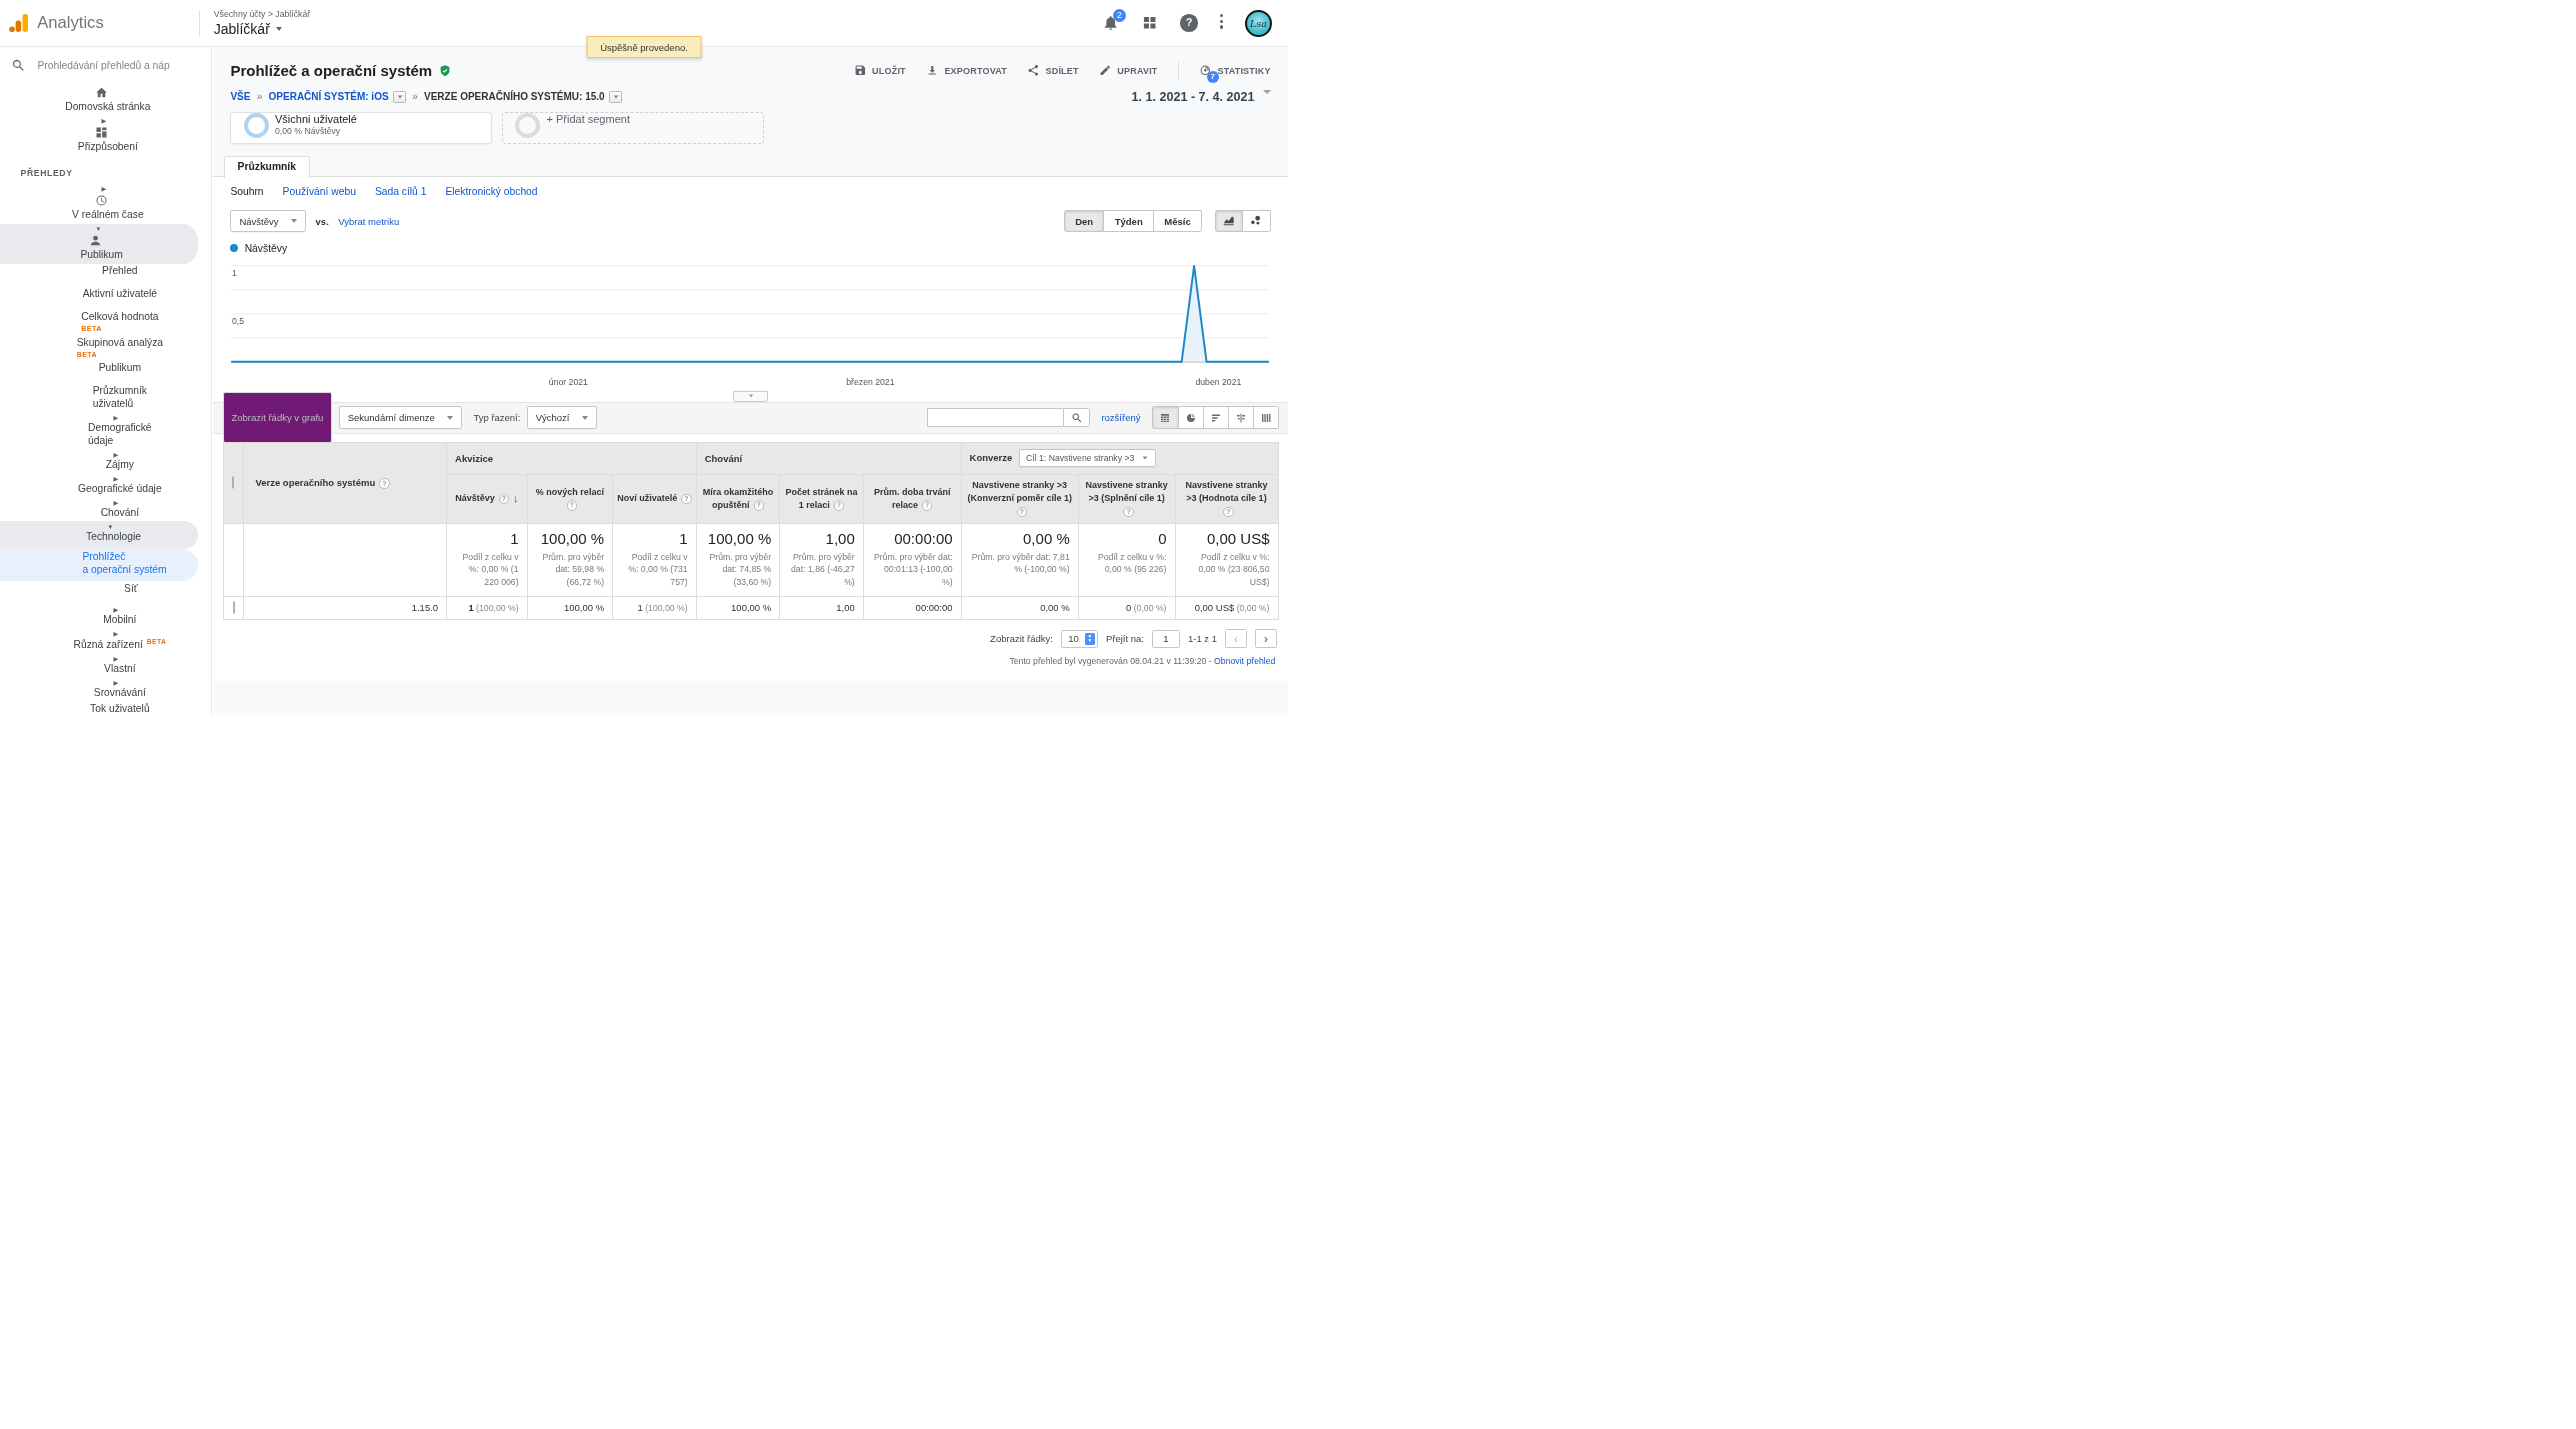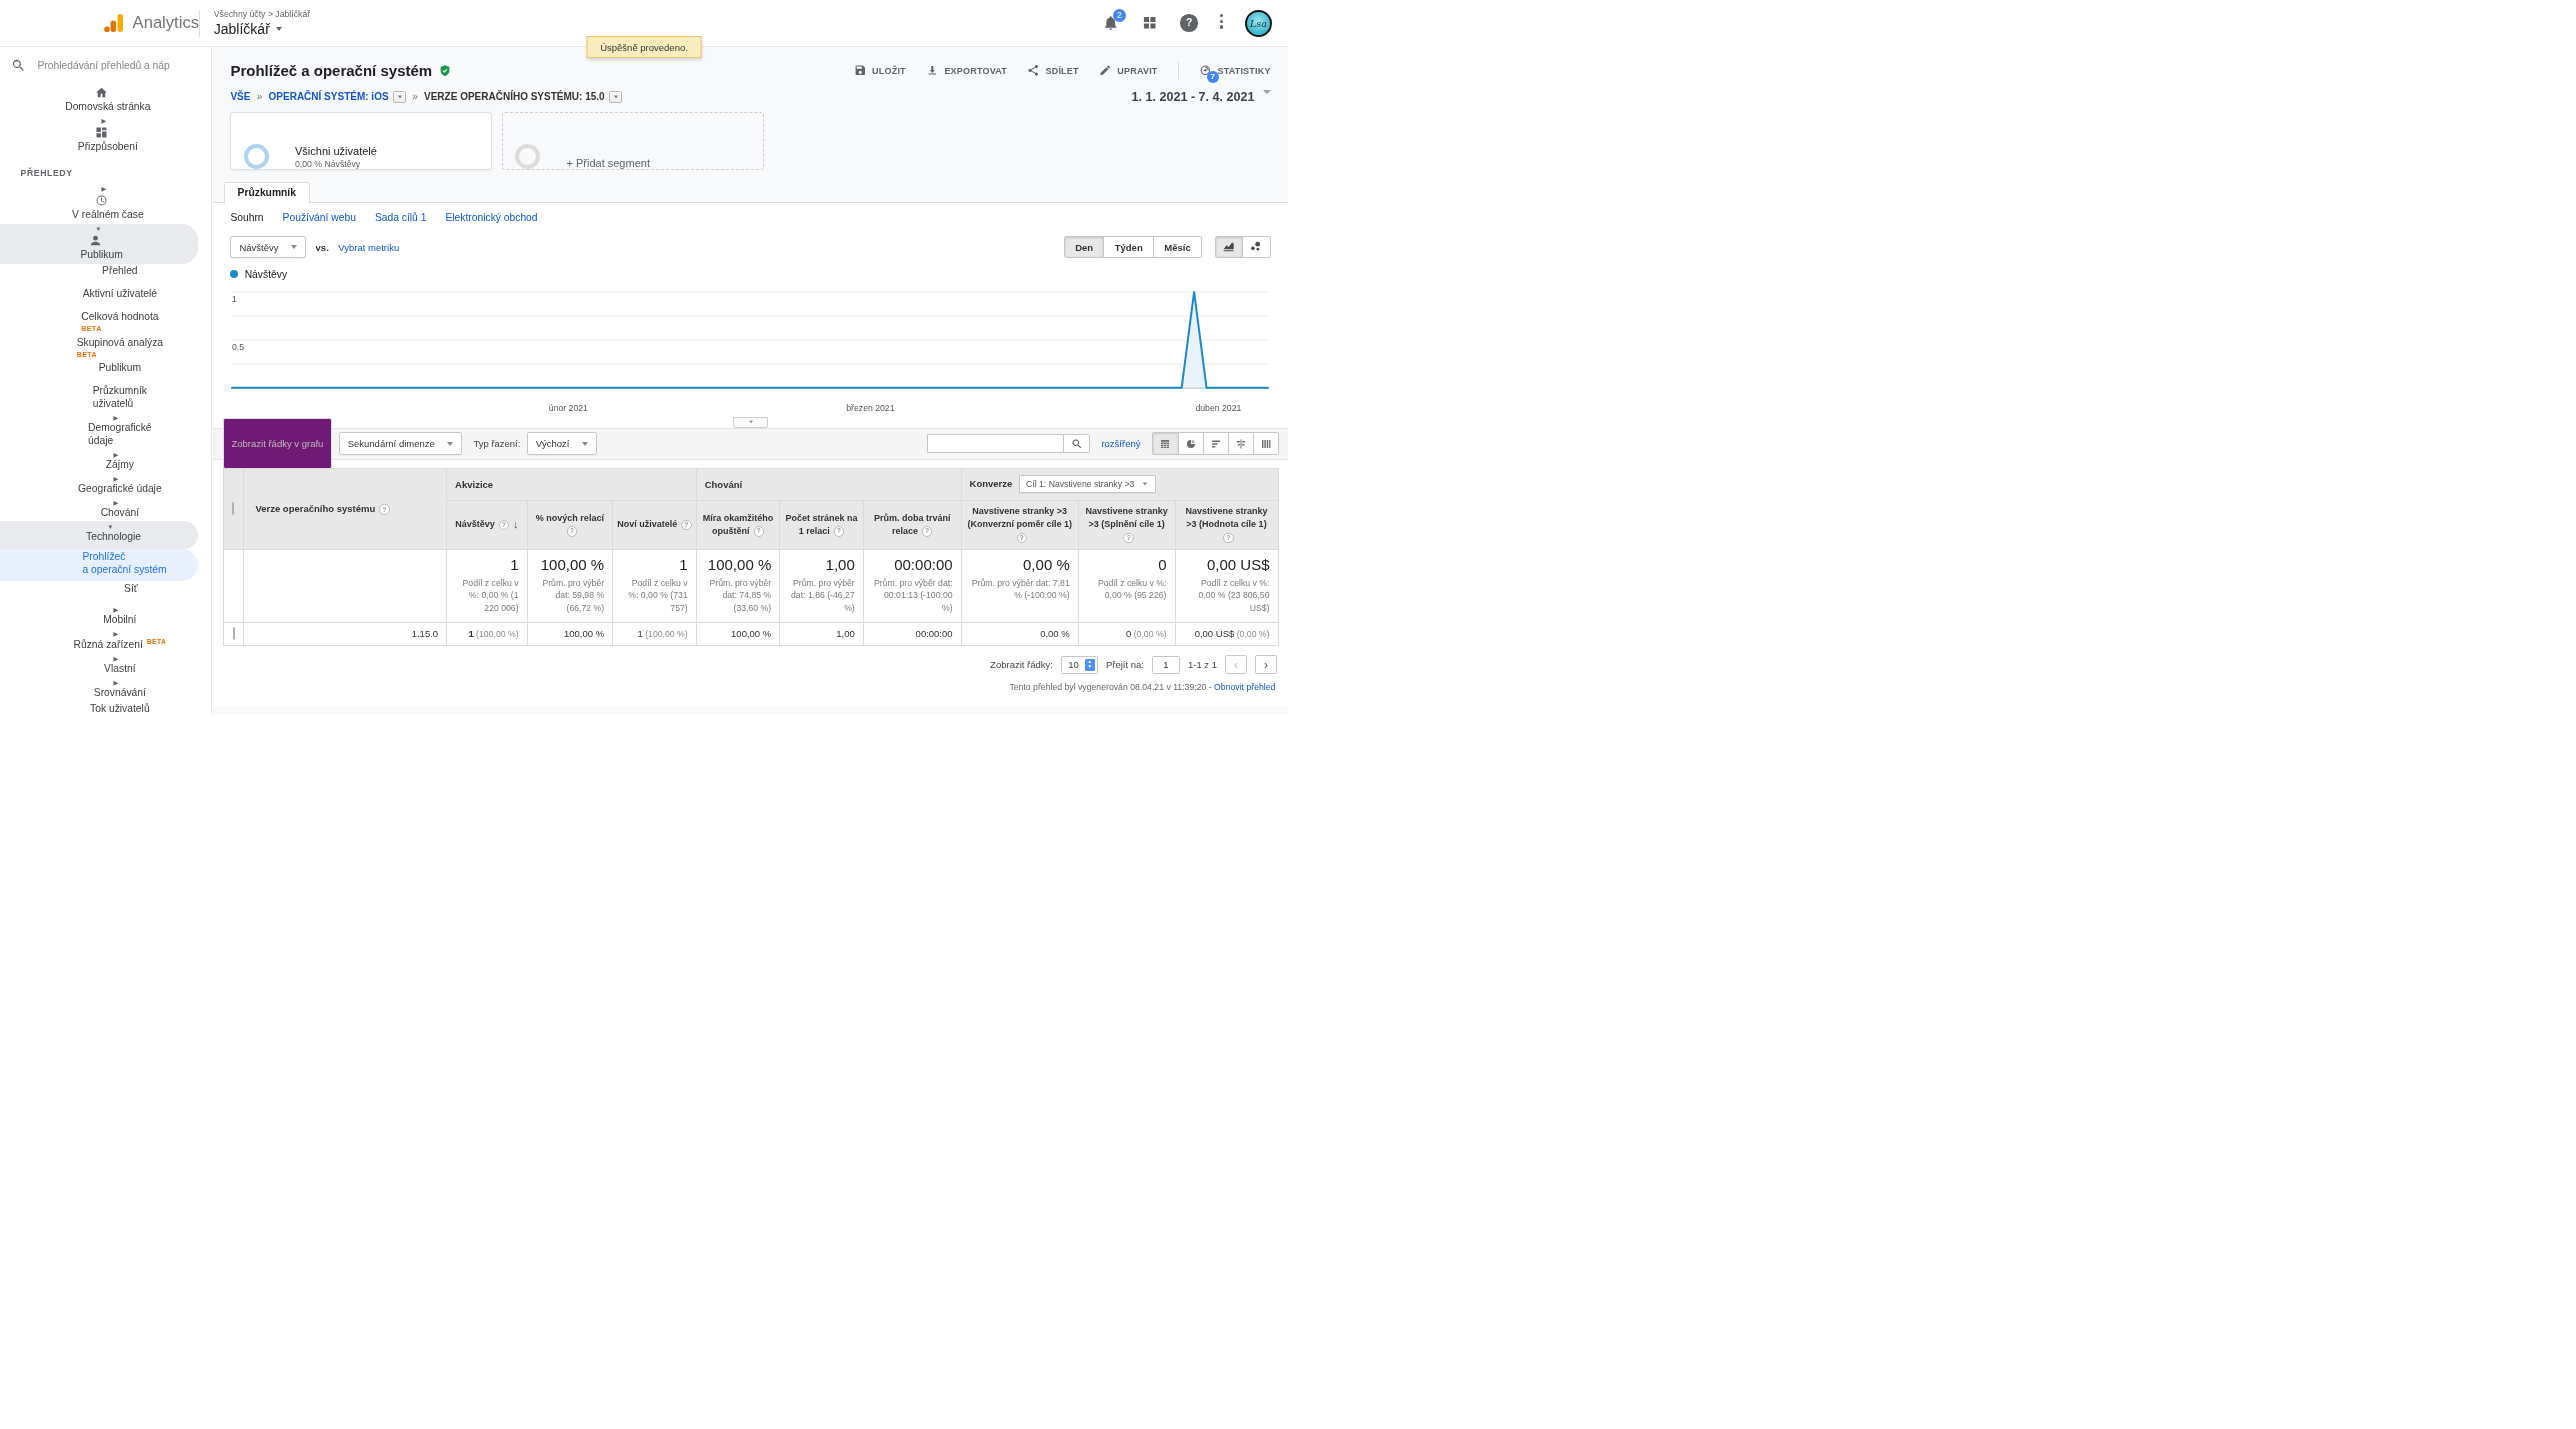--- a/index.html
+++ b/index.html
@@ -2,21 +2,21 @@
 <html style="font-size:12.6px"><head>
 <meta charset="utf-8">
 <style>
   html,body{margin:0;padding:0;background:#fff;}
   *{box-sizing:border-box;}
   .screen{width:1288px;height:715px;position:relative;font-family:"Liberation Sans",sans-serif;background:#fff;overflow:hidden;color:#3c4043;}
   svg{fill:currentColor;display:block;}
 
   
   .appbar{height:47px;border-bottom:0.8px solid #e8eaed;display:flex;align-items:center;background:#fff;position:relative;z-index:5;}
-  .logo-area{display:flex;align-items:center;padding-left:7px;width:199px;flex:none;justify-content:flex-end;}
+  .logo-area{display:flex;align-items:center;padding-left:7px;width:199px;flex:none;}
   .ga-name{font-size:16.6px;color:#757575;margin-left:6.3px;}
   .vdiv{width:0.8px;height:27px;background:#e0e0e0;margin-right:14px;flex:none;}
   .acct-crumb{font-size:8.7px;color:#5f6368;margin-bottom:1.6px;}
   .acct-name{font-size:14px;color:#202124;display:flex;align-items:center;gap:6.3px;}
   .tri{display:inline-block;width:0;height:0;border-left:3.2px solid transparent;border-right:3.2px solid transparent;border-top:4px solid #5f6368;}
   .appbar-right{margin-left:auto;display:flex;align-items:center;gap:22px;padding-right:16px;}
   .topic{color:#5f6368;width:17.4px;height:17.4px;position:relative;cursor:pointer;}
   .topic svg{width:17.4px;height:17.4px;}
   .badge{position:absolute;top:-5.5px;right:-7px;min-width:13.4px;height:13.4px;border-radius:50%;background:#4285f4;color:#fff;font-size:8.7px;display:flex;align-items:center;justify-content:center;padding:0 1.6px;}
   .dots3{display:flex;flex-direction:column;gap:2.4px;}
@@ -60,21 +60,21 @@
   .filter-row{display:flex;align-items:center;padding:1.6px 17.4px 0;font-size:10px;font-weight:bold;}
   .crumb-link{color:#1155cc;cursor:pointer;}
   .crumb-last{color:#333;}
   .crumb-sep{color:#777;margin:0 6.3px;font-weight:normal;}
   .dd-mini{width:12.6px;height:12.6px;border:0.8px solid #b8b8b8;border-radius:1.6px;background:linear-gradient(#fdfdfd,#ececec);display:inline-flex;align-items:center;justify-content:center;margin-left:4.7px;cursor:pointer;}
   .dd-mini .tri{border-top-color:#888;transform:scale(.8);}
   .date-range{margin-left:auto;font-size:12.6px;color:#39434e;display:flex;align-items:flex-start;gap:8px;cursor:pointer;}
   .date-range .tri{border-top-color:#9aa0a6;border-left-width:4px;border-right-width:4px;border-top-width:4.7px;}
 
   .segments-row{display:flex;gap:9.5px;padding:8px 17.4px 11px;}
-  .segment-card{width:262px;height:58px;background:#fff;border:0.8px solid #e0e0e0;border-radius:3.2px;box-shadow:0 0.8px 1.6px rgba(0,0,0,.06);display:flex;align-items:flex-end;gap:26px;padding:0 12.6px;cursor:pointer;}
+  .segment-card{width:262px;height:32px;background:#fff;border:0.8px solid #e0e0e0;border-radius:3.2px;box-shadow:0 0.8px 1.6px rgba(0,0,0,.06);display:flex;align-items:flex-start;gap:6px;padding:0 12.6px;cursor:pointer;}
   .donut{width:25px;height:25px;border-radius:50%;border:4.7px solid #aed4f2;flex:none;}
   .donut.gray{border-color:#dcdcdc;}
   .seg-name{font-size:11px;color:#202124;}
   .seg-sub{font-size:8.7px;color:#5f6368;margin-top:1.6px;}
   .segment-card.add{background:transparent;border:1.6px dashed #cfcfcf;box-shadow:none;}
   .segment-card.add .seg-name{color:#5f6368;}
 
   .tab-strip{height:21px;padding-left:6.3px;position:relative;}
   .tab{display:inline-block;background:#fff;border:0.8px solid #ddd;border-bottom:none;border-radius:2.4px 2.4px 0 0;padding:4.7px 12.6px 5.5px;font-size:10.3px;font-weight:bold;color:#202124;position:relative;top:0.8px;margin-left:4.7px;cursor:pointer;}
   .panel{background:#fff;border-top:0.8px solid #ddd;min-height:505px;}

